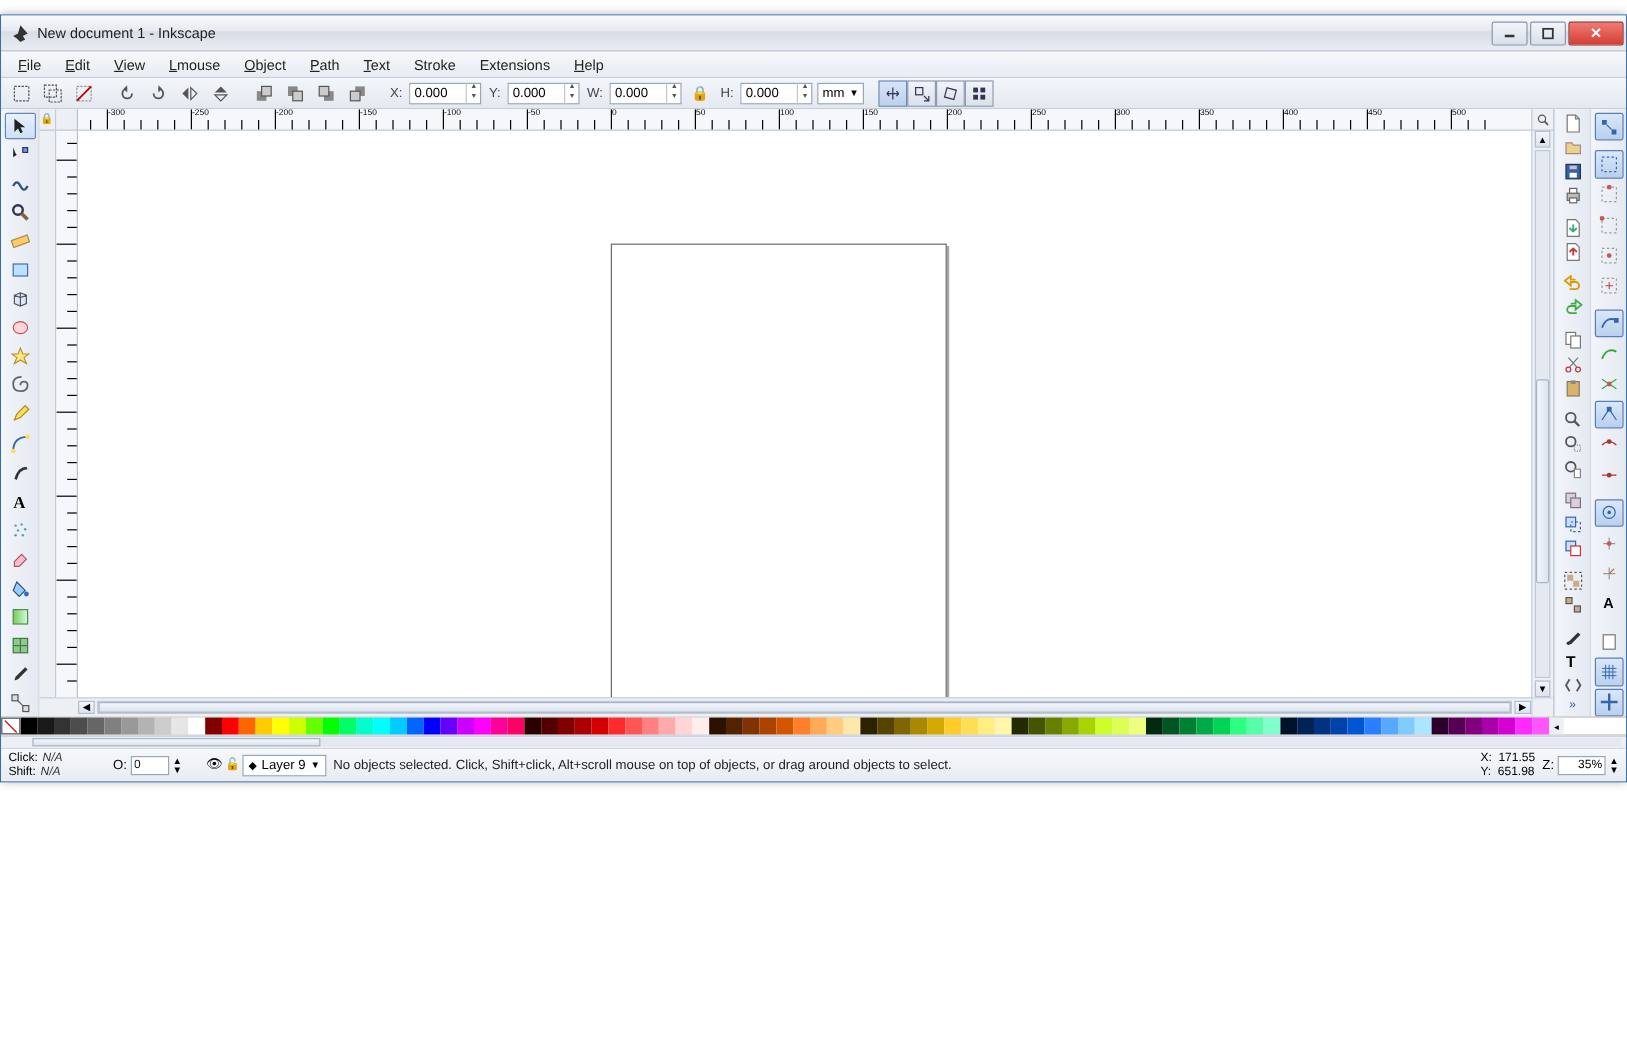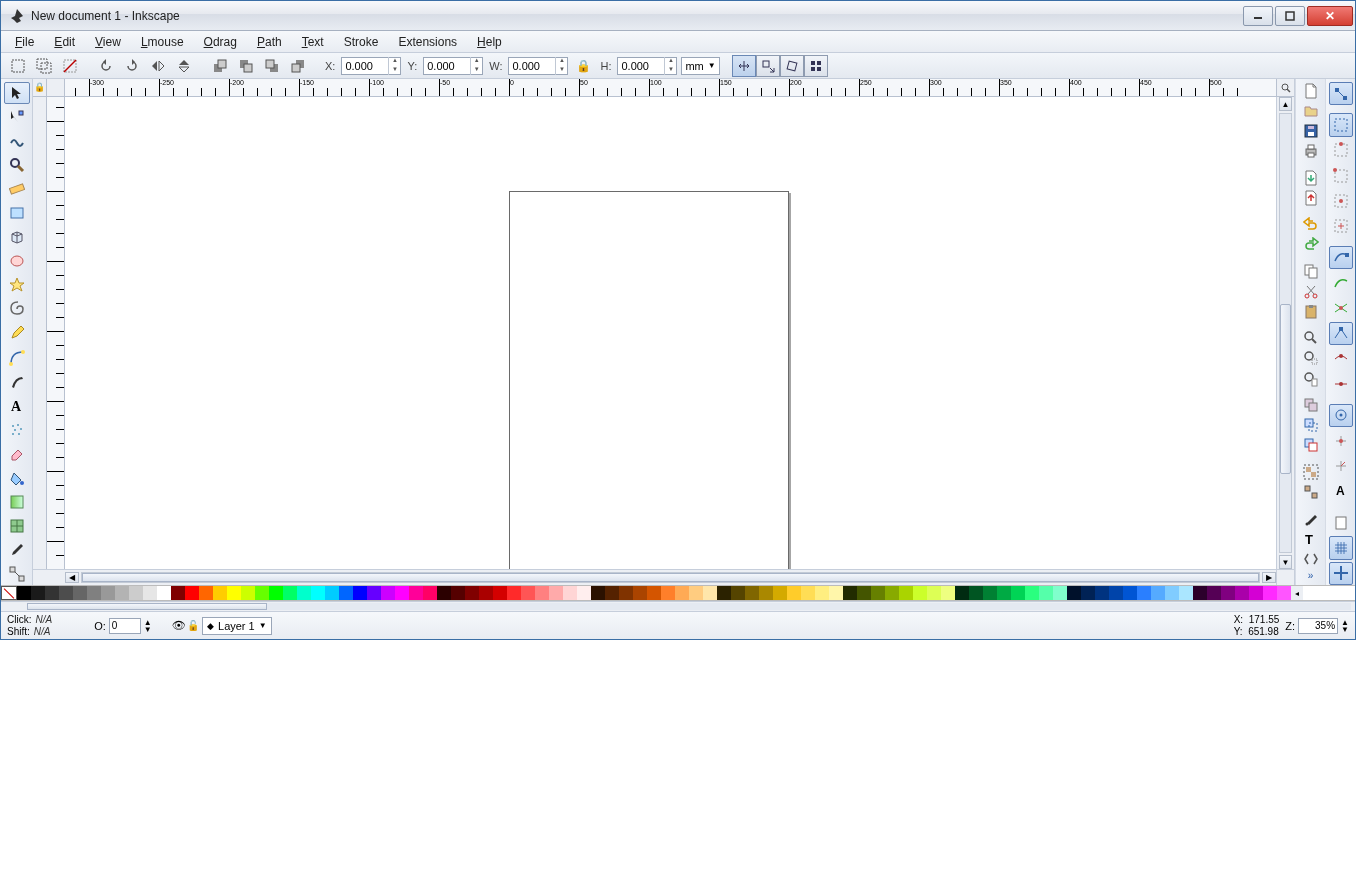--- a/index.html
+++ b/index.html
@@ -12,21 +12,21 @@
 }
 .window {
   width: 1356px;
   height: 640px;
   border: 1px solid #3a6ea5;
   background: #fff;
   display: flex;
   flex-direction: column;
   box-shadow: 0 0 8px rgba(0,0,0,.3);
   position: relative;
-  margin: 0 auto;
+  margin: 12px auto;
 }
 .titlebar {
   height: 30px;
   background: linear-gradient(to bottom, #f8f9fb 0%, #e6e9ef 45%, #d8dde6 46%, #e8ecf2 100%);
   display: flex;
   align-items: center;
   padding: 0 2px 0 8px;
   border-bottom: 1px solid #a6b0c0;
 }
 .titlebar .appicon {
@@ -305,21 +305,21 @@
         </div>
       <div class="winbtn close">✕</div>
     </div>
   </div>
 
   <div class="menubar">
     <div class="mitem"><span class="ul">F</span><span>ile</span></div>
     <div class="mitem"><span class="ul">E</span><span>dit</span></div>
     <div class="mitem"><span class="ul">V</span><span>iew</span></div>
     <div class="mitem"><span class="ul">L</span><span>mouse</span></div>
-    <div class="mitem"><span class="ul">O</span><span>drag</span></div>
+    <div class="mitem"><span class="ul">O</span><span>bject</span></div>
     <div class="mitem"><span class="ul">P</span><span>ath</span></div>
     <div class="mitem"><span class="ul">T</span><span>ext</span></div>
     <div class="mitem"><span>Stroke</span></div>
     <div class="mitem"><span>Extensions</span></div>
     <div class="mitem"><span class="ul">H</span><span>elp</span></div>
   </div>
 
   <div class="cmdbar">
     <div class="cmdbtn">
         <svg class="svgicon" viewBox="0 0 16 16">
@@ -1171,24 +1171,25 @@
           <span>▲</span>
           <span>▼</span>
         </span>
     </div>
     <div style="width:8px"></div>
     <div class="layersel">
       <span class="smicon" style="font-size:11px;">👁</span>
       <span class="smicon" style="font-size:10px;">🔓</span>
       <div class="box">
         <span style="font-size:9px;">◆</span>
-        <span>Layer 1</span>
+        <span>Layer 9</span>
         <span style="font-size:8px;">▼</span>
       </div>
     </div>
+    <div class="hint">No objects selected. Click, Shift+click, Alt+scroll mouse on top of objects, or drag around objects to select.</div>
     <div class="coords">
       <div><span>X:</span> &nbsp;<span>171.55</span></div>
       <div><span>Y:</span> &nbsp;<span>651.98</span></div>
     </div>
     <div class="zoom">
       <span>Z:</span>
       <input value="35%" style="">
       <span style="font-size:8px;display:flex;flex-direction:column;line-height:7px;">
           <span>▲</span>
           <span>▼</span>

